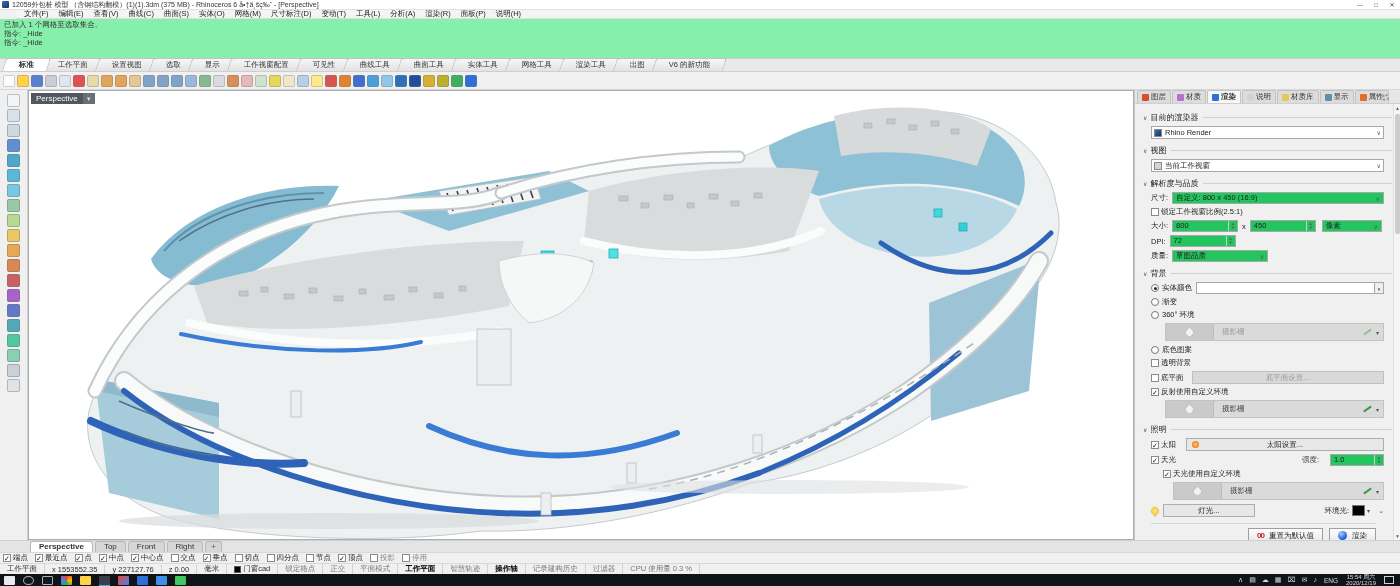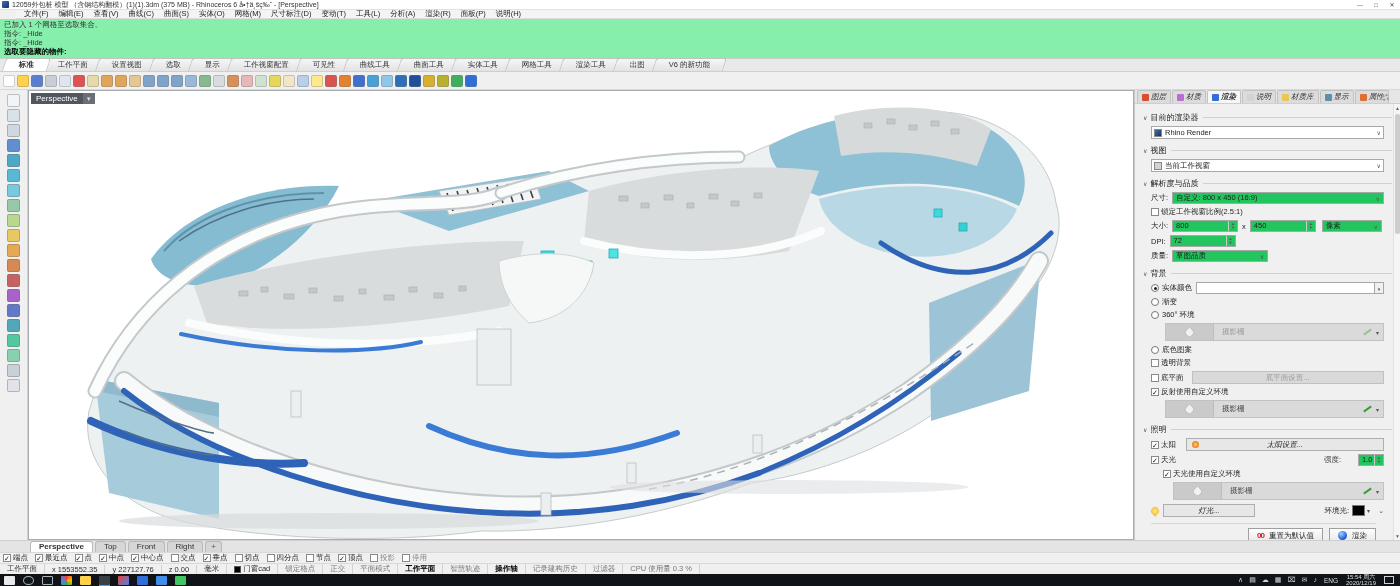--- a/index.html
+++ b/index.html
@@ -72,21 +72,21 @@
   .tk-icon.active { box-shadow:0 2px 0 #4aa3ff; background-color:#2a3null; }
   .tk-right { margin-left:auto; display:flex; align-items:center; color:#ddd; }
   .tray-glyph { font-size:7px; color:#cfd3d8; margin:0 3px; }
   .tray-lang { font-size:6.5px; margin:0 4px; }
   .tray-clock { font-size:6px; line-height:6px; text-align:center; margin:0 4px; }
   .tray-note { width:10px; height:8px; border:1px solid #cfd3d8; margin:0 6px 0 4px; }
 
   
   .rpanel { position:absolute; left:1134px; top:90px; width:266px; height:450px; background:#f0f0f0; border-left:1px solid #c7c7c7; }
   .rp-tabs { height:14px; display:flex; align-items:flex-end; background:#e6e6e6; border-bottom:1px solid #cfcfcf; padding-left:2px; }
-  .rp-tab { display:flex; align-items:center; font-size:7.5px; color:#333; padding:1px 4px; border:1px solid #c2c2c2; border-bottom:none; border-radius:2px 2px 0 0; background:#dcdcdc; margin-right:1px; white-space:nowrap;font-style:italic; }
+  .rp-tab { display:flex; align-items:center; font-size:7.5px; color:#333; padding:1px 4px; border:1px solid #c2c2c2; border-bottom:none; border-radius:2px 2px 0 0; background:#dcdcdc; margin-right:1px; white-space:nowrap; }
   .rp-tab.active { background:#f7f7f7; font-weight:bold; }
   .rp-ticon { width:7px; height:7px; margin-right:2px; border-radius:1px; }
   .rp-gear { margin-left:auto; margin-right:8px; width:7px; height:7px; border-radius:50%; border:2px dotted #9a9a9a; }
   .rp-body { position:relative; height:436px; padding:2px 8px 0 8px; overflow:hidden; }
   .rp-scroll { position:absolute; right:0; top:0; width:7px; height:436px; background:#f5f5f5; border-left:1px solid #e0e0e0; }
   .rp-scroll .arr { position:absolute; left:0; width:7px; height:8px; font-size:5px; color:#666; text-align:center; line-height:8px; }
   .rp-scroll .thumb { position:absolute; left:1px; top:10px; width:5px; height:120px; background:#cdcdcd; border-radius:2px; }
 
   .sec-hd { display:flex; align-items:center; margin:6px 0 3px 0; color:#1a1a1a; font-size:8px; white-space:nowrap; }
   .sec-hd .chev { font-size:6px; color:#555; margin-right:3px; }
@@ -112,21 +112,21 @@
   .env-bar .thumb-cell { width:48px; height:100%; background:#cacaca; display:flex; align-items:center; justify-content:center; border-right:1px solid #bdbdbd; }
   .drop { width:7px; height:7px; background:#f2f2f2; border-radius:0 50% 50% 50%; transform:rotate(45deg); box-shadow:0 0 1px #999; }
   .env-name { margin-left:8px; color:#444; font-size:7.5px; }
   .env-edit { margin-left:auto; display:flex; align-items:center; padding-right:4px; }
   .pencil { width:9px; height:2px; background:#3a9d3a; transform:rotate(-35deg); margin-right:4px; }
   .env-bar .caret { color:#555; font-size:6px; }
   .env-bar.disabled .env-name { color:#9a9a9a; }
   .env-bar.disabled .pencil { background:#9abf9a; }
 
   .gray-btn { flex:1; height:13px; background:#d9d9d9; border:1px solid #c0c0c0; color:#9a9a9a; font-size:7.5px; display:flex; align-items:center; justify-content:center; }
-  .lt-btn { flex:1; height:13px; background:#e7e7e7; border:1px solid #aeaeae; color:#222; font-size:7.5px; display:flex; align-items:center; justify-content:center; position:relative;font-style:italic; }
+  .lt-btn { flex:1; height:13px; background:#e7e7e7; border:1px solid #aeaeae; color:#222; font-size:7.5px; display:flex; align-items:center; justify-content:center; position:relative; }
   .sun-dot { position:absolute; left:5px; width:7px; height:7px; border-radius:50%; background:radial-gradient(#ffd24a,#e2541e); }
   .lamp-dot { width:8px; height:8px; border-radius:50% 50% 50% 0; background:radial-gradient(#ffe98a,#e8b425); margin-right:4px; transform:rotate(-45deg); }
   .swatch-black { width:13px; height:11px; background:#000; border:1px solid #777; }
   .dd-mini-caret { font-size:6px; color:#555; margin:0 2px; }
   .panel-chev { margin-left:6px; color:#555; font-size:7px; }
 
   .rp-footer { display:flex; align-items:center; justify-content:flex-end; margin:6px 16px 0 8px; border-top:1px solid #d7d7d7; padding-top:4px; }
   .footer-btn { display:flex; align-items:center; height:15px; background:linear-gradient(#fdfdfd,#e8e8e8); border:1px solid #9f9f9f; font-size:7.5px; padding:0 8px; margin-left:6px; }
   .reset-glyph { color:#cc1f1f; font-weight:bold; font-size:8px; margin-right:5px; letter-spacing:-1px; }
   .render-sphere { width:9px; height:9px; border-radius:50%; background:radial-gradient(circle at 35% 30%,#9fd0ff,#1e56d6 70%,#0a2f86); margin-right:5px; }
@@ -164,21 +164,20 @@
       <span class="menu-item">说明(H)</span>
     </div>
 
   <div class="cmd-area">
     <div>
 
     <div class="cmd-line">已加入 1 个网格至选取集合。</div>
         <div class="cmd-line">指令: _Hide</div>
         <div class="cmd-line">指令: _Hide</div>
       </div>
-    <div class="cmd-prompt">选取要隐藏的物件:</div>
   </div>
 
   <div class="tabstrip">
 
       <span class="tool-tab active"><span>标准</span></span>
 
       <span class="tool-tab"><span>工作平面</span></span>
 
       <span class="tool-tab"><span>设置视图</span></span>
 
@@ -569,21 +568,21 @@
         <span style="margin-right:10px">太阳</span>
         <span class="lt-btn">
           <span class="sun-dot"></span>
           <span>太阳设置...</span>
         </span>
       </div>
       <div class="rp-row">
         <span class="cb checked"></span>
         <span>天光</span>
         <span style="margin-left:auto">强度:</span>
-        <div class="num-input" style="width:26px;margin-left:17px">
+        <div class="num-input" style="width:54px;margin-left:11px">
           <span>1.0</span>
           <span class="spin">
               <span>▲</span>
               <span>▼</span>
             </span>
         </div>
       </div>
       <div class="rp-row" style="margin-left:20px">
         <span class="cb checked"></span>
         <span>天光使用自定义环境</span>

